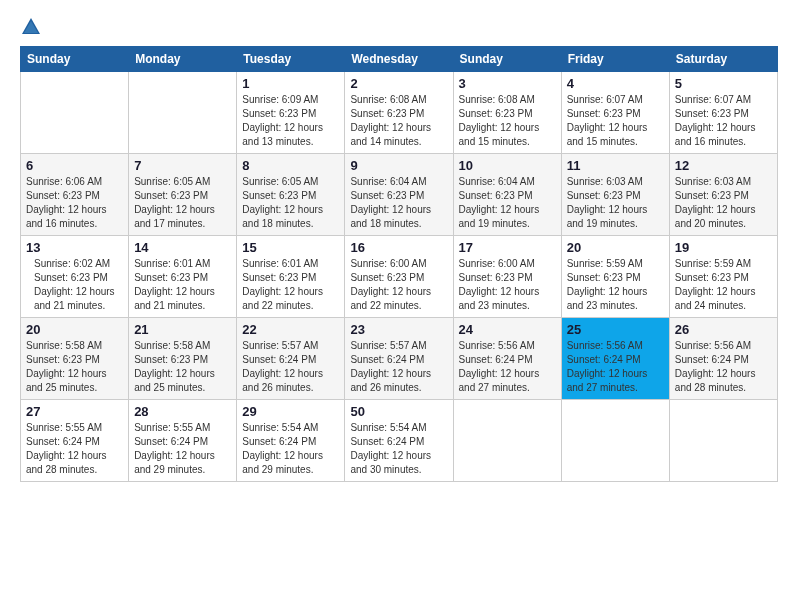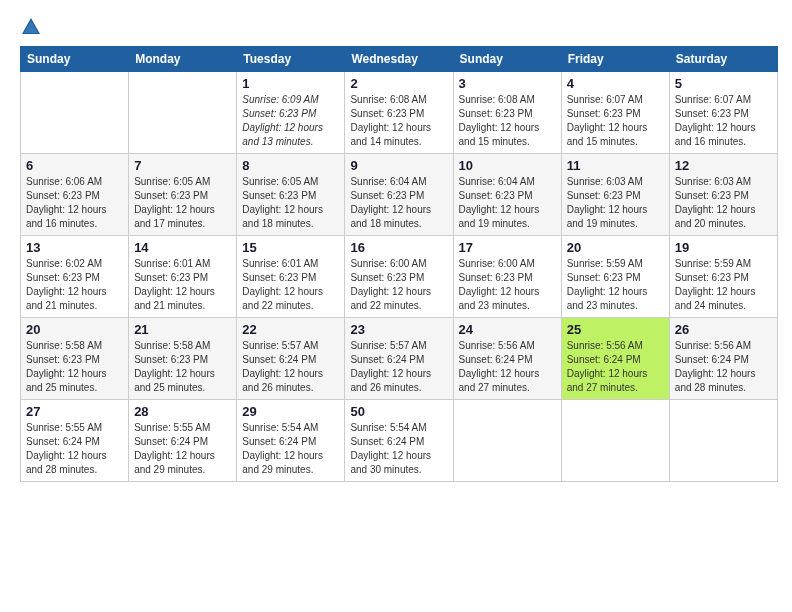--- a/index.html
+++ b/index.html
@@ -140,21 +140,21 @@
           <th>Friday</th>
           <th>Saturday</th>
         </tr>
     </thead>
     <tbody id="calendar-body">
     <tr>
           <td class="empty-cell"></td>
           <td class="empty-cell"></td>
           <td>
             <span class="day-num">1</span>
-            <div class="day-info" style="white-space: pre-line; font-style: italic;">Sunrise: 6:09 AM
+            <div class="day-info" style="white-space: pre-line;">Sunrise: 6:09 AM
 Sunset: 6:23 PM
 Daylight: 12 hours and 13 minutes.</div>
           </td>
           <td>
             <span class="day-num">2</span>
             <div class="day-info" style="white-space: pre-line;">Sunrise: 6:08 AM
 Sunset: 6:23 PM
 Daylight: 12 hours and 14 minutes.</div>
           </td>
           <td>
@@ -216,21 +216,21 @@
           <td style="background: rgb(245, 245, 245); margin-top: 11px;">
             <span class="day-num">12</span>
             <div class="day-info" style="white-space: pre-line;">Sunrise: 6:03 AM
 Sunset: 6:23 PM
 Daylight: 12 hours and 20 minutes.</div>
           </td>
         </tr>
         <tr>
           <td>
             <span class="day-num">13</span>
-            <div class="day-info" style="white-space: pre-line;">Sunrise: 6:02 AM
+            <div class="day-info" style="white-space: pre-line; margin-left: 8px;">Sunrise: 6:02 AM
 Sunset: 6:23 PM
 Daylight: 12 hours and 21 minutes.</div>
           </td>
           <td>
             <span class="day-num">14</span>
             <div class="day-info" style="white-space: pre-line;">Sunrise: 6:01 AM
 Sunset: 6:23 PM
 Daylight: 12 hours and 21 minutes.</div>
           </td>
           <td>
@@ -288,21 +288,21 @@
             <div class="day-info" style="white-space: pre-line;">Sunrise: 5:57 AM
 Sunset: 6:24 PM
 Daylight: 12 hours and 26 minutes.</div>
           </td>
           <td style="background: rgb(245, 245, 245);">
             <span class="day-num">24</span>
             <div class="day-info" style="white-space: pre-line;">Sunrise: 5:56 AM
 Sunset: 6:24 PM
 Daylight: 12 hours and 27 minutes.</div>
           </td>
-          <td style="background: #bef264;">
+          <td style="background: #0ea5e9;">
             <span class="day-num">25</span>
             <div class="day-info" style="white-space: pre-line;">Sunrise: 5:56 AM
 Sunset: 6:24 PM
 Daylight: 12 hours and 27 minutes.</div>
           </td>
           <td style="background: rgb(245, 245, 245); margin-left: 9px;">
             <span class="day-num">26</span>
             <div class="day-info" style="white-space: pre-line;">Sunrise: 5:56 AM
 Sunset: 6:24 PM
 Daylight: 12 hours and 28 minutes.</div>

